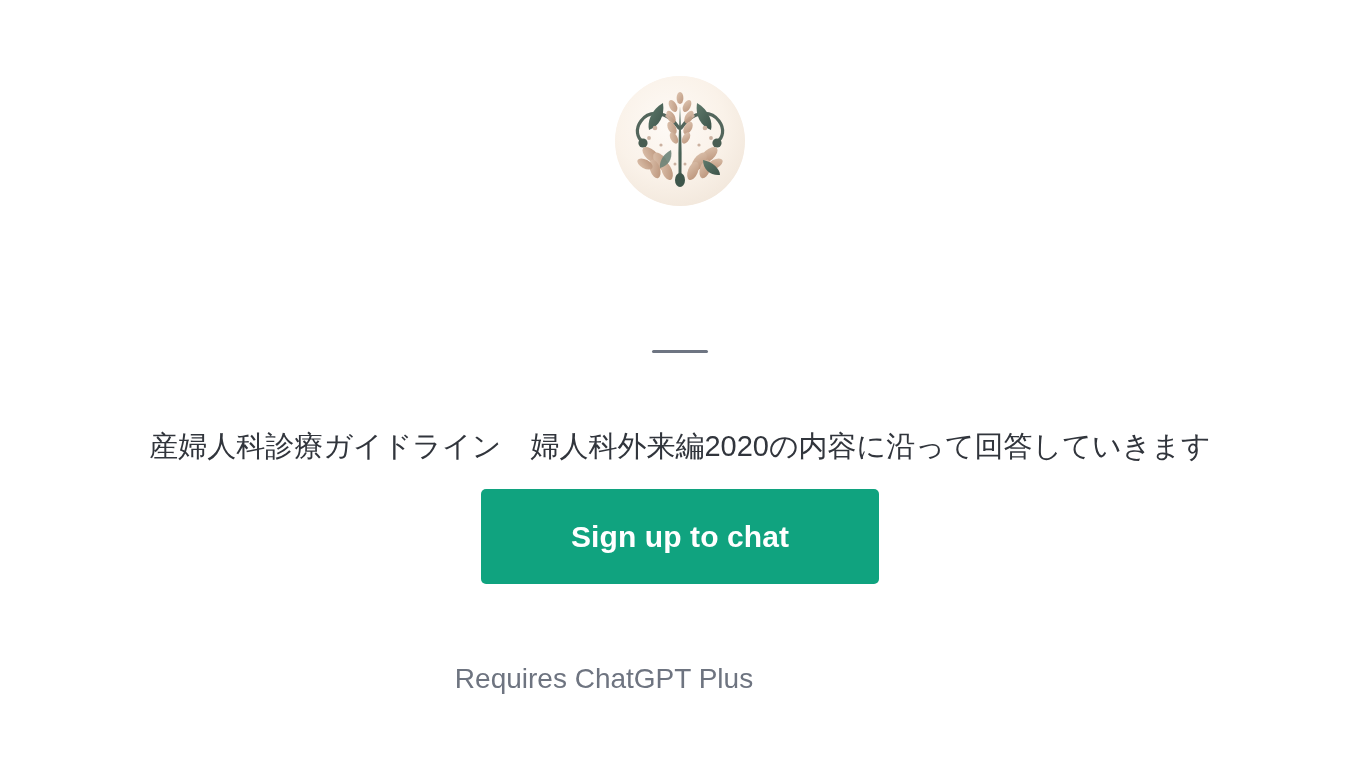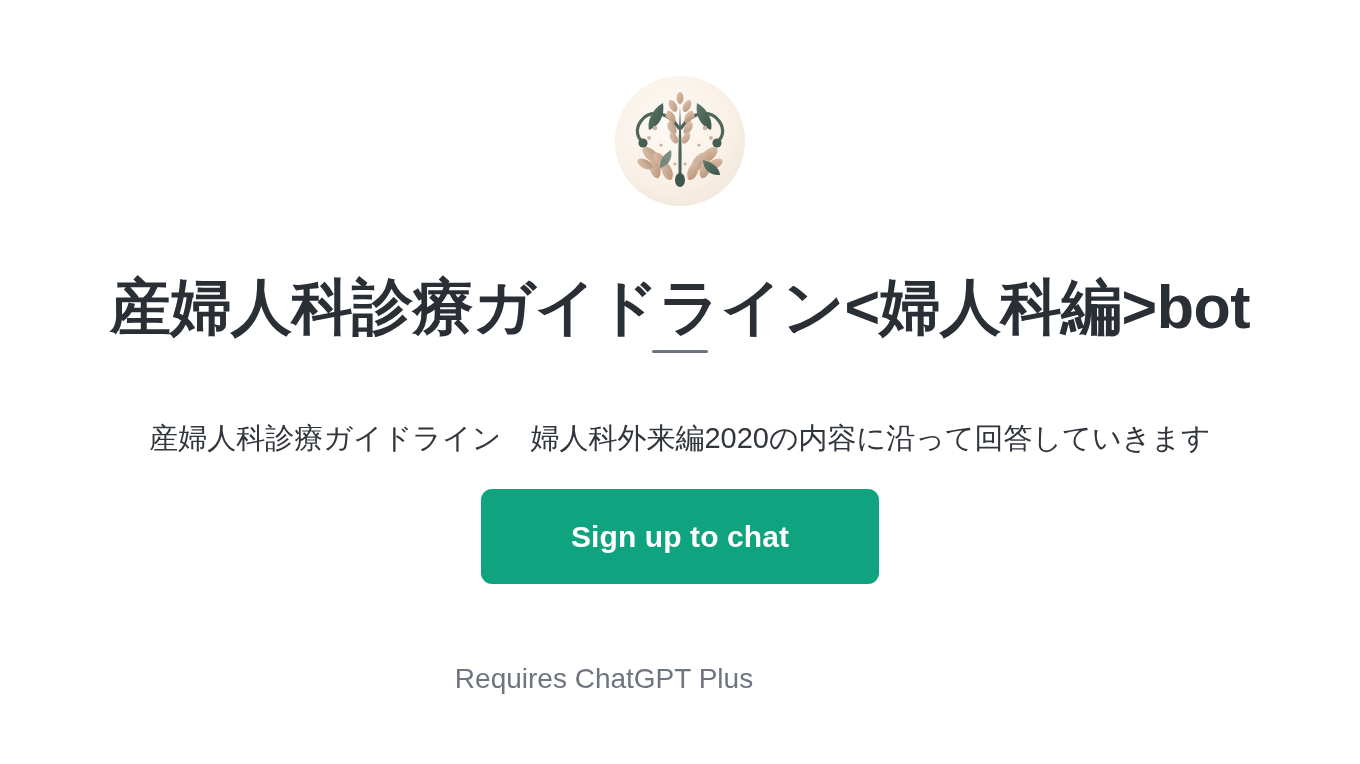--- a/index.html
+++ b/index.html
@@ -69,21 +69,21 @@
     width: 56px;
     height: 3px;
     background: #6e7582;
     border: 0;
     border-radius: 2px;
   }
 
   
   .subtitle {
     position: absolute;
-    top: 388px;
+    top: 396px;
     left: 0;
     width: 1360px;
     text-align: center;
     font-size: 29px;
     line-height: 42px;
     font-weight: 400;
     color: #31353c;
     white-space: nowrap;
   }
 
@@ -91,21 +91,21 @@
   .cta-button {
     position: absolute;
     top: 489px;
     left: 50%;
     transform: translateX(-50%);
     width: 398px;
     height: 95px;
     background: #10a37f;
     color: #ffffff;
     border: none;
-    border-radius: 11px;
+    border-radius: 5px;
     font-family: inherit;
     font-size: 30px;
     font-weight: 700;
     letter-spacing: 0.1px;
     cursor: pointer;
     display: flex;
     align-items: center;
     justify-content: center;
     padding: 0;
   }
@@ -201,21 +201,20 @@
           <circle cx="78" cy="40" r="1.7"></circle>
           <circle cx="46" cy="69" r="1.6"></circle>
           <circle cx="84" cy="69" r="1.6"></circle>
           <circle cx="60" cy="88" r="1.5"></circle>
           <circle cx="70" cy="88" r="1.5"></circle>
         </g>
       </svg>
     </div>
   </div>
 
-  <h1 class="title">産婦人科診療ガイドライン&lt;婦人科編&gt;bot</h1>
 
   <div class="divider"></div>
 
   <p class="subtitle">産婦人科診療ガイドライン　婦人科外来編2020の内容に沿って回答していきます</p>
 
   <button class="cta-button" type="button">Sign up to chat</button>
 
   <p class="requires-note">Requires ChatGPT Plus</p>
 
 </div>

